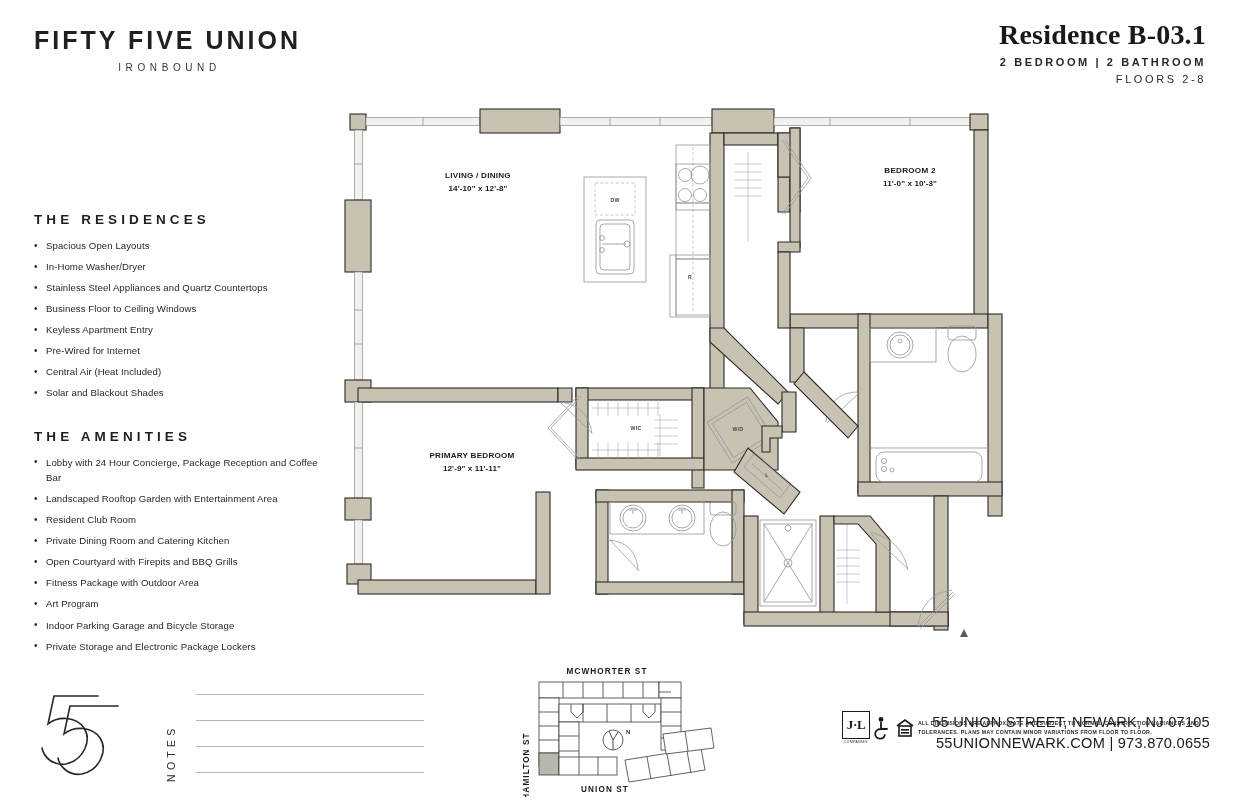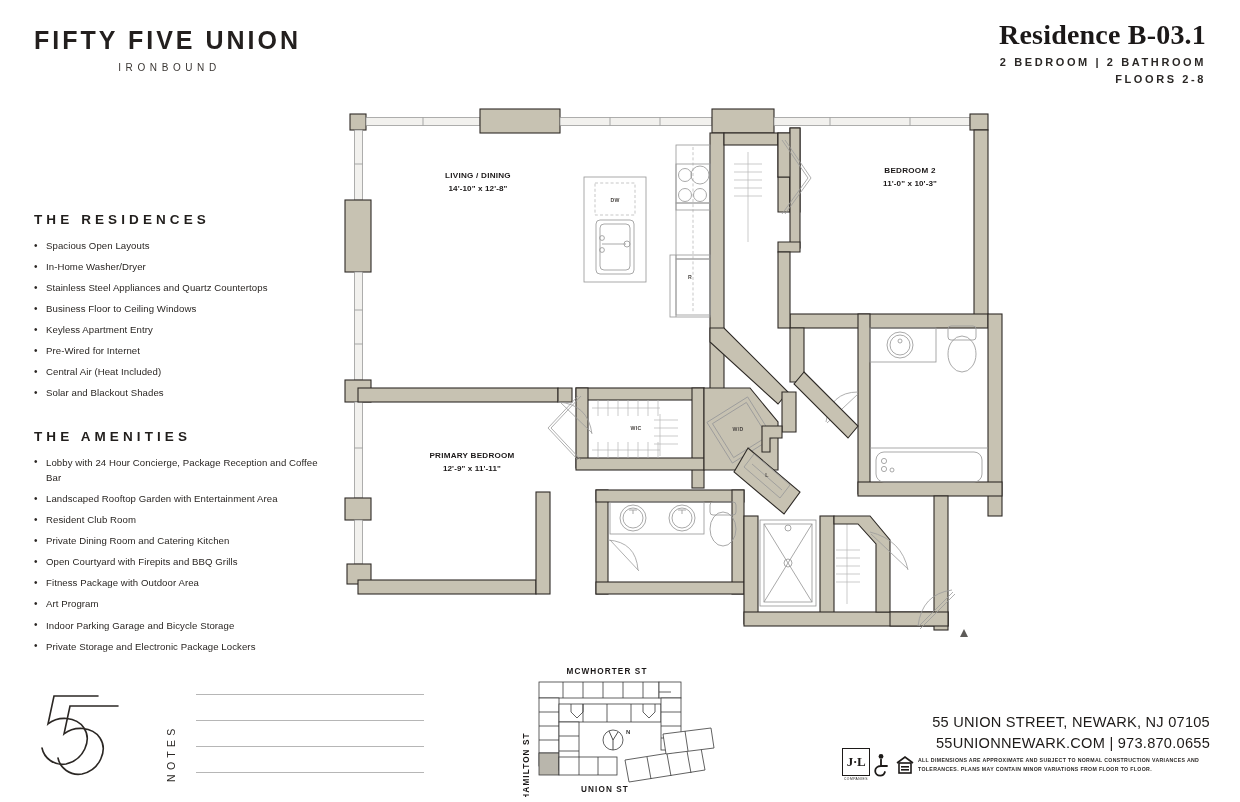--- a/index.html
+++ b/index.html
@@ -26,21 +26,21 @@
   }
   .res-block{position:absolute;right:34px;top:20px;text-align:right;}
   .res-title{
     font-family:"Liberation Serif", serif;
     font-size:28px;font-weight:700;letter-spacing:.2px;color:#1b1818;line-height:1.05;
   }
   .res-sub{
     font-size:11px;letter-spacing:2.6px;font-weight:700;color:#2b2826;margin-top:7px;
   }
   .res-sub2{
-    font-size:11px;letter-spacing:2.6px;font-weight:700;color:#2b2826;margin-top:5px;
+    font-size:11px;letter-spacing:2.6px;font-weight:400;color:#2b2826;margin-top:5px;
   }
 
   
   .col-left{position:absolute;left:34px;top:212px;width:290px;}
   .sec-head{
     font-size:13.5px;letter-spacing:4.1px;font-weight:700;color:#211e1c;
     margin-bottom:11px;
   }
   ul.feat{list-style:none;margin:0;padding:0;}
   ul.feat li{
@@ -63,21 +63,21 @@
     height:92px;display:flex;align-items:center;
   }
   .notes-lines{position:absolute;left:162px;top:18px;width:228px;}
   .notes-lines div{height:1px;background:#b6b6b6;margin-bottom:25px;}
 
   
   .contact{position:absolute;right:30px;top:714px;text-align:right;width:520px;}
   .contact .line1{font-size:14.6px;letter-spacing:.25px;color:#1d1a18;font-weight:400;}
   .contact .line2{font-size:14.6px;letter-spacing:.25px;color:#1d1a18;margin-top:5px;font-weight:400;}
   .legal-row{
-    position:absolute;right:30px;top:748px;
+    position:absolute;right:30px;top:711px;
     display:flex;align-items:center;justify-content:flex-end;gap:3px;padding-left:40px;
   }
   .disclaimer{
     font-size:5.2px;line-height:1.72;letter-spacing:.35px;color:#2b2826;
     text-align:left;width:292px;font-weight:700;
   }
   .jl-logo{
     width:26px;height:26px;border:1.3px solid #1d1a18;
     display:flex;align-items:center;justify-content:center;
     font-family:"Liberation Serif", serif;font-weight:700;font-size:13px;color:#1d1a18;

